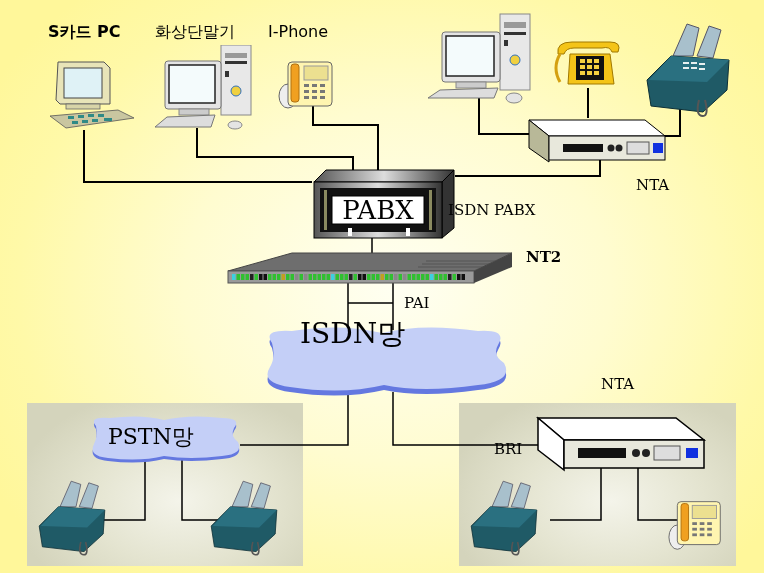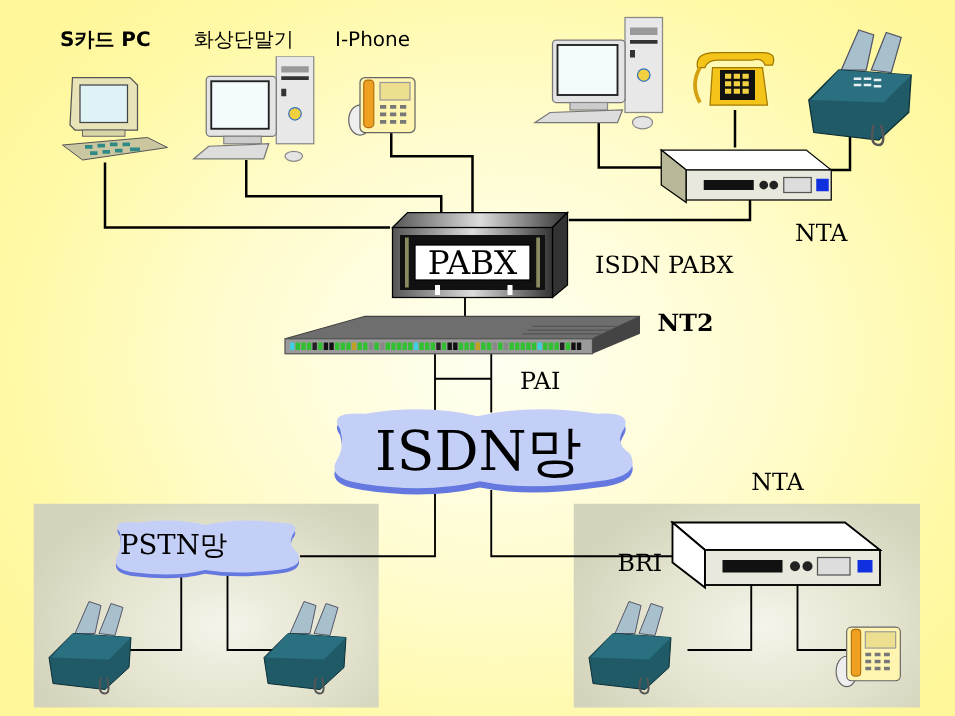--- a/index.html
+++ b/index.html
@@ -2,21 +2,21 @@
 <html><head>
 <meta charset="utf-8">
 <style>
   html, body { margin: 0; padding: 0; }
   body {
     width: 764px; height: 573px; position: relative; overflow: hidden;
     background: radial-gradient(ellipse 62% 68% at 52% 50%, #fffff2 0%, #fffcd0 45%, #fff9a8 80%, #fff79a 100%);
     font-family: "DejaVu Serif", "Liberation Serif", serif;
   }
   .abs { position: absolute; }
-  .label { position: absolute; color: #000; font-size: 19px; white-space: nowrap; line-height: 1; }
+  .label { position: absolute; color: #000; font-size: 15px; white-space: nowrap; line-height: 1; }
   .label.sans { font-family: "DejaVu Sans", "Liberation Sans", sans-serif; font-size: 16px; }
   .panel {
     position: absolute;
     background: radial-gradient(ellipse 60% 70% at 55% 60%, #f4f4ea 0%, #e4e4d0 55%, #d4d4bc 100%);
   }
   svg.wires { position: absolute; left: 0; top: 0; }
   .cloud-text { font-family: "DejaVu Serif", "Liberation Serif", serif; }
 </style>
 </head>
 <body>
@@ -171,21 +171,21 @@
   <rect x="10" y="20" width="116" height="44" fill="#111"></rect>
   <g fill="#8a8a60">
       <rect x="14" y="22" width="3" height="40"></rect>
       <rect x="119" y="22" width="3" height="40"></rect>
     </g>
   <rect x="22" y="28" width="92" height="28" fill="#fff" stroke="#000"></rect>
   <text class="cloud-text" x="68" y="51" font-size="26" text-anchor="middle" fill="#000">PABX</text>
   <rect x="38" y="60" width="4" height="8" fill="#fff"></rect>
     <rect x="96" y="60" width="4" height="8" fill="#fff"></rect>
 </svg>
-<div class="label" style="left:476px;top:203px;">ISDN PABX</div>
+<div class="label" style="left:448px;top:203px;">ISDN PABX</div>
 
 <svg class="abs" style="left:226px;top:249px;" width="290" height="36" viewBox="0 0 290 36">
   <path d="M2 22 L66 4 H286 L248 22 Z" fill="#6e6e6e" stroke="#444"></path>
   <g stroke="#555" stroke-width="1">
       <path d="M200 12 H270"></path>
       <path d="M196 15 H266"></path>
       <path d="M192 18 H262"></path>
     </g>
   <rect x="2" y="22" width="246" height="12" fill="#9a9a9a" stroke="#555"></rect>
   <path d="M248 22 L286 4 V18 L248 34 Z" fill="#444"></path>
@@ -238,33 +238,33 @@
       <rect x="208.5" y="25" width="3.5" height="6" fill="#30c030"></rect>
       <rect x="213" y="25" width="3.5" height="6" fill="#30c030"></rect>
       <rect x="217.5" y="25" width="3.5" height="6" fill="#30c030"></rect>
       <rect x="222" y="25" width="3.5" height="6" fill="#222"></rect>
       <rect x="226.5" y="25" width="3.5" height="6" fill="#30c030"></rect>
       <rect x="231" y="25" width="3.5" height="6" fill="#111"></rect>
       <rect x="235.5" y="25" width="3.5" height="6" fill="#111"></rect>
     </g>
 </svg>
 <div class="label" style="left:526px;top:250px;font-weight:bold;">NT2</div>
-<div class="label" style="left:404px;top:296px;margin-left:12px;">PAI</div>
+<div class="label" style="left:404px;top:296px;">PAI</div>
 
 <svg class="abs" style="left:252px;top:323px;" width="264" height="74" viewBox="0 0 264 74">
   <path d="M20 20 Q10 6 40 8 Q90 0 130 10 Q170 0 226 8 Q256 6 246 22 Q240 32 252 40 Q262 58 226 62 Q170 70 132 62 Q90 72 38 64 Q8 60 18 44 Q24 34 20 20 Z" fill="#6478e0" transform="translate(0,5)"></path>
   <path d="M20 20 Q10 6 40 8 Q90 0 130 10 Q170 0 226 8 Q256 6 246 22 Q240 32 252 40 Q262 58 226 62 Q170 70 132 62 Q90 72 38 64 Q8 60 18 44 Q24 34 20 20 Z" fill="#c4cff7"></path>
 </svg>
-<div class="label" style="left:300px;top:340px;font-size:44px;">ISDN망</div>
+<div class="label" style="left:300px;top:320px;font-size:28px;">ISDN망</div>
 
 <svg class="abs" style="left:82px;top:414px;" width="164" height="50" viewBox="0 0 164 50">
   <path d="M14 12 Q6 2 28 4 Q60 0 82 6 Q108 0 140 4 Q160 4 152 14 Q148 22 156 28 Q162 40 140 42 Q108 46 82 42 Q58 48 26 44 Q6 42 12 30 Q16 22 14 12 Z" fill="#6478e0" transform="translate(0,3)"></path>
   <path d="M14 12 Q6 2 28 4 Q60 0 82 6 Q108 0 140 4 Q160 4 152 14 Q148 22 156 28 Q162 40 140 42 Q108 46 82 42 Q58 48 26 44 Q6 42 12 30 Q16 22 14 12 Z" fill="#c4cff7"></path>
 </svg>
-<div class="label" style="left:96px;top:426px;font-size:22px;">PSTN망</div>
+<div class="label" style="left:108px;top:426px;font-size:22px;">PSTN망</div>
 
 <svg class="abs" style="left:36px;top:470px;" width="80" height="96" viewBox="0 0 100 100">
   <path d="M30 36 L44 4 L56 8 L50 36 Z" fill="#a8c0cc" stroke="#556"></path>
   <path d="M54 36 L66 6 L78 10 L70 38 Z" fill="#a8c0cc" stroke="#556"></path>
   <path d="M4 60 L28 36 L86 40 L84 70 L60 92 L8 86 Z" fill="#1f5a66" stroke="#0c2f36"></path>
   <path d="M28 36 L86 40 L64 62 L6 60 Z" fill="#2a7080"></path>
   <path d="M56 80 Q52 96 60 96 Q66 96 62 80" fill="none" stroke="#555" stroke-width="2"></path>
 </svg>
 
 <svg class="abs" style="left:208px;top:470px;" width="80" height="96" viewBox="0 0 100 100">

